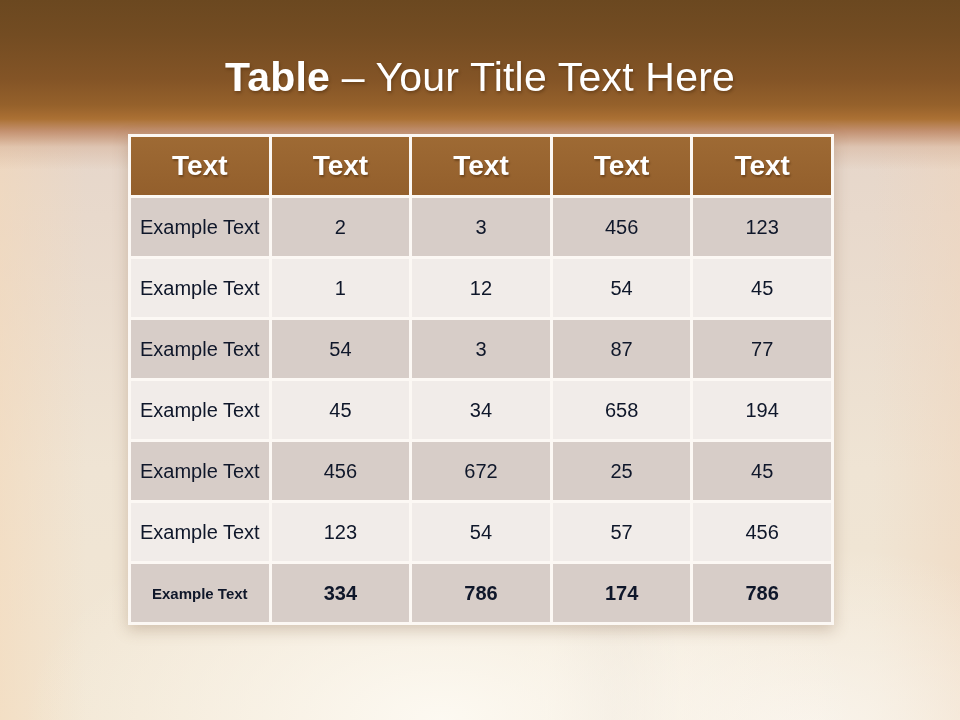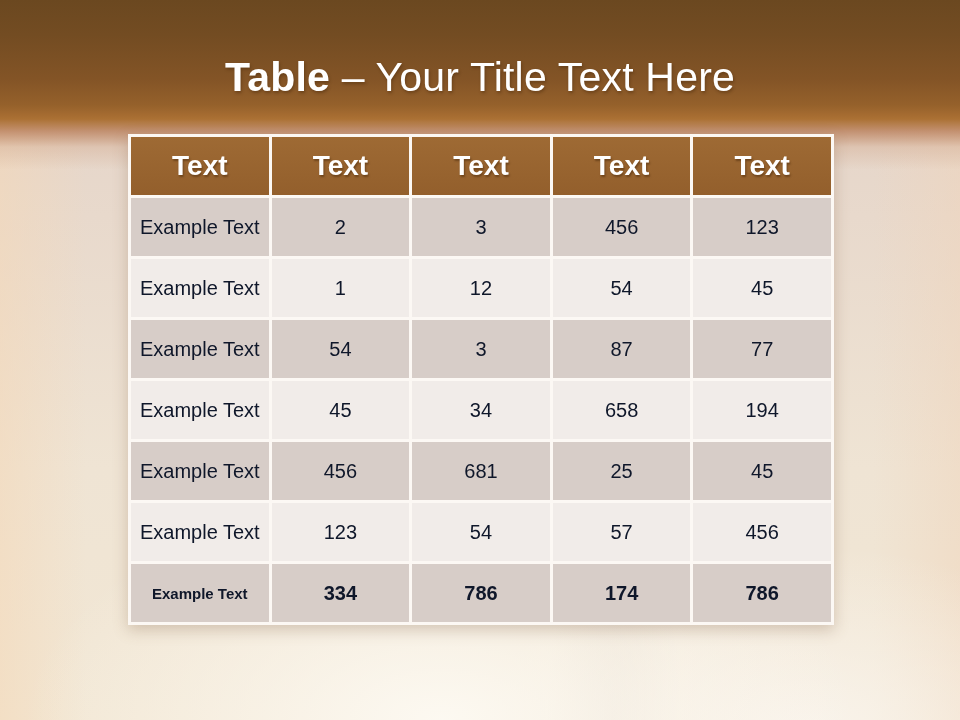--- a/index.html
+++ b/index.html
@@ -142,21 +142,21 @@
         <tr class="row-light">
           <td class="label-cell">Example Text</td>
           <td>45</td>
           <td>34</td>
           <td>658</td>
           <td>194</td>
         </tr>
         <tr class="row-dark">
           <td class="label-cell">Example Text</td>
           <td>456</td>
-          <td>681</td>
+          <td>672</td>
           <td>25</td>
           <td>45</td>
         </tr>
         <tr class="row-light">
           <td class="label-cell">Example Text</td>
           <td>123</td>
           <td>54</td>
           <td>57</td>
           <td>456</td>
         </tr>

